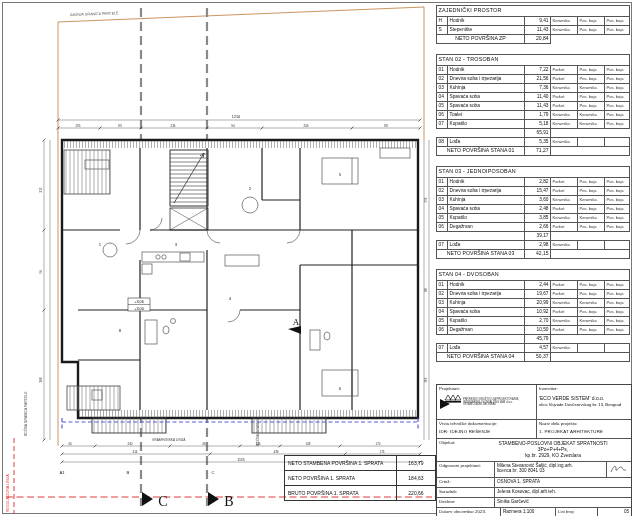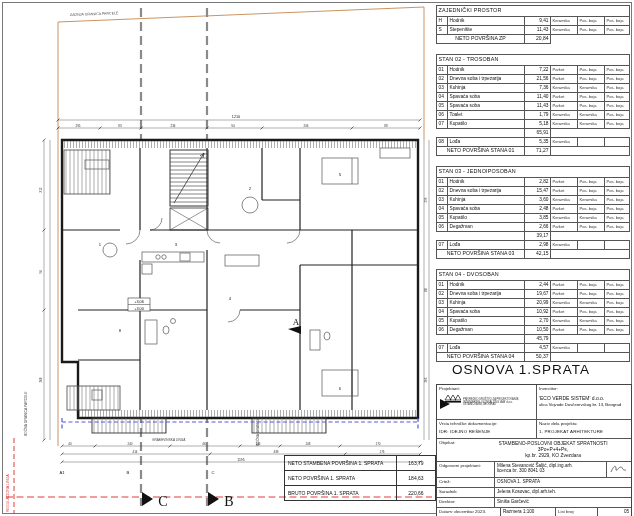--- a/index.html
+++ b/index.html
@@ -568,21 +568,20 @@
         <td>NETO POVRŠINA 1. SPRATA</td>
         <td class="sv">184,63</td>
       </tr>
       <tr>
         <td>BRUTO POVRŠINA  1. SPRATA</td>
         <td class="sv">220,66</td>
       </tr>
     </tbody>
   </table>
 
-  <div class="big-title">OSNOVA 1.SPRATA</div>
 
   <div class="tblock">
     <div class="tbr" style="height:34px;">
       <div class="tbc" style="width:100px;">
         <div class="lab">Projektant:</div>
         <div style="display:flex;align-items:center;margin-top:2px;">
           <svg width="22" height="20" viewBox="0 0 22 20">
             <polygon points="1,6 11,11 1,16" fill="#111"></polygon>
             <polygon points="9,2 12,7 6,7" fill="none" stroke="#111" stroke-width="0.7"></polygon>
             <polygon points="14,2 17,7 11,7" fill="none" stroke="#111" stroke-width="0.7"></polygon>

